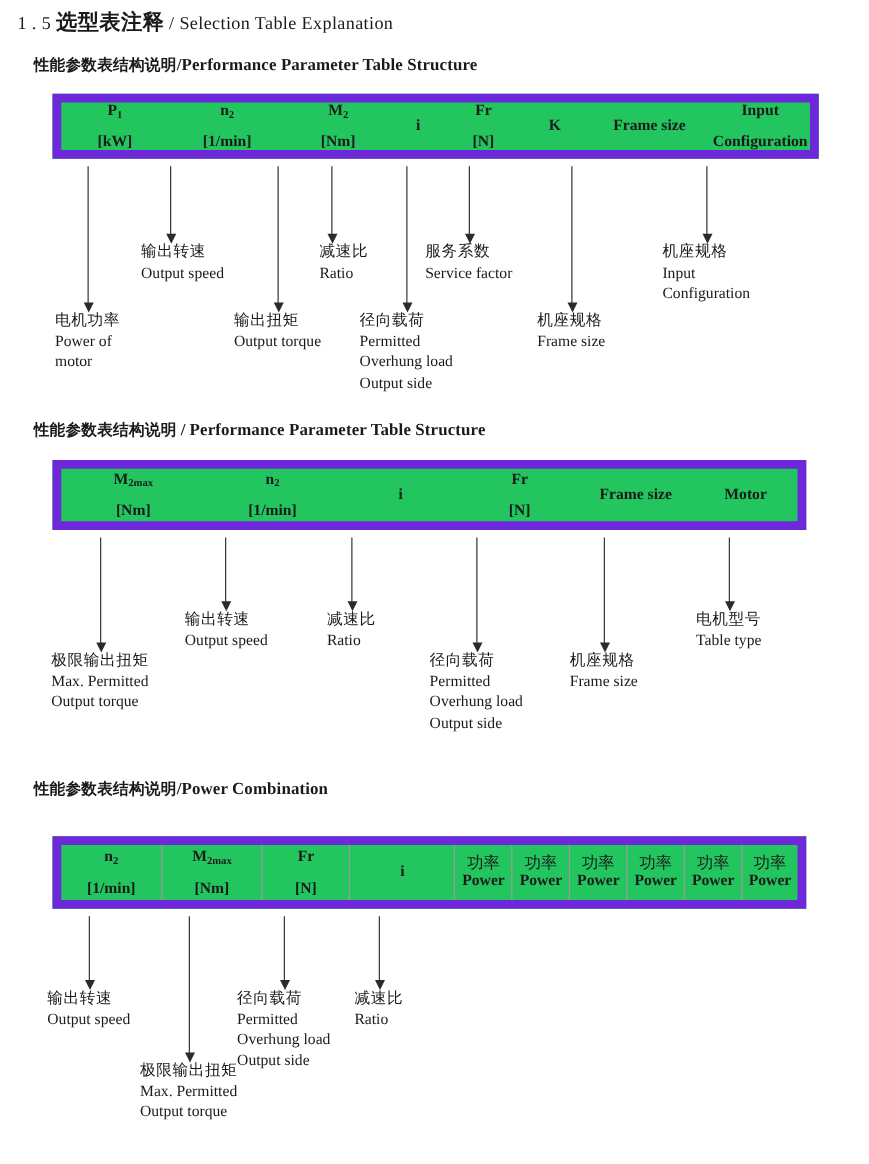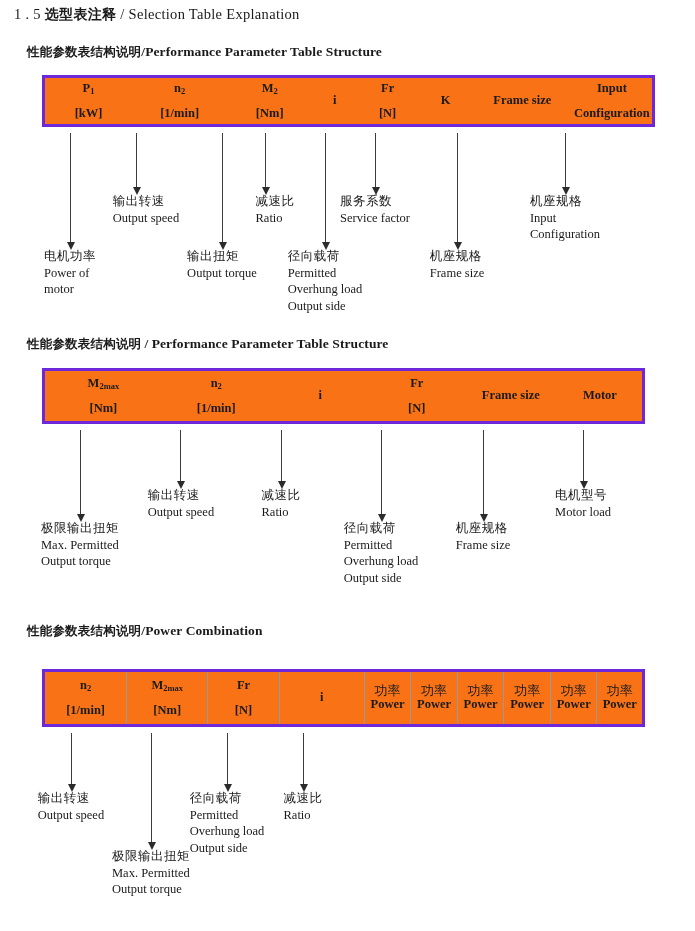--- a/index.html
+++ b/index.html
@@ -19,21 +19,21 @@
     position: absolute;
     left: 14px; top: 6px;
     font-size: 14.5px;
     letter-spacing: 0.3px;
     white-space: nowrap;
   }
   .doc-title .num { font-family: "Liberation Serif", serif; }
   .doc-title .cn {
     font-family: "DejaVu Sans", sans-serif;
     font-weight: bold;
-    font-size: 14px;
+    font-size: 17px;
     text-align: center;
   }
   .section-head {
     position: absolute;
     font-size: 13px;
     white-space: nowrap;
     text-align: center;
   }
   .section-head .cn {
     font-family: "DejaVu Sans", sans-serif;
@@ -44,22 +44,22 @@
   .section-head .en {
     font-family: "Liberation Serif", serif;
     font-weight: bold;
     font-size: 13.5px;
     letter-spacing: 0.1px;
   }
 
   
   .tbl {
     position: absolute;
-    background: #f97316;
-    border: 3px solid #6d28d9;
+    background: #22c55e;
+    border: 7px solid #6d28d9;
     display: flex;
     align-items: stretch;
   }
   .tbl .cell {
     display: flex;
     flex-direction: column;
     align-items: center;
     justify-content: center;
     text-align: center;
     font-family: "Liberation Serif", serif;
@@ -267,21 +267,21 @@
   <span class="en">Permitted</span>
   <span class="en">Overhung load</span>
   <span class="en">Output side</span>
 </div>
 <div class="lbl" style="left:483px; top:520px;">
   <span class="cn">机座规格</span>
   <span class="en">Frame size</span>
 </div>
 <div class="lbl" style="left:583px; top:487px;">
   <span class="cn">电机型号</span>
-  <span class="en">Motor load</span>
+  <span class="en">Table type</span>
 </div>
 
 <div class="section-head" style="left:27px; top:623px;">
   <span class="cn">性能参数表结构说明</span><span class="en">/</span><span class="en">Power Combination</span>
 </div>
 
 <div class="tbl split" style="left:42px; top:669px; width:603px; height:58px;">
   <div class="cell gap2" style="width:82px;">
     <span class="l1"><span>n</span><sub>2</sub></span>
     <span class="l2">[1/min]</span>

